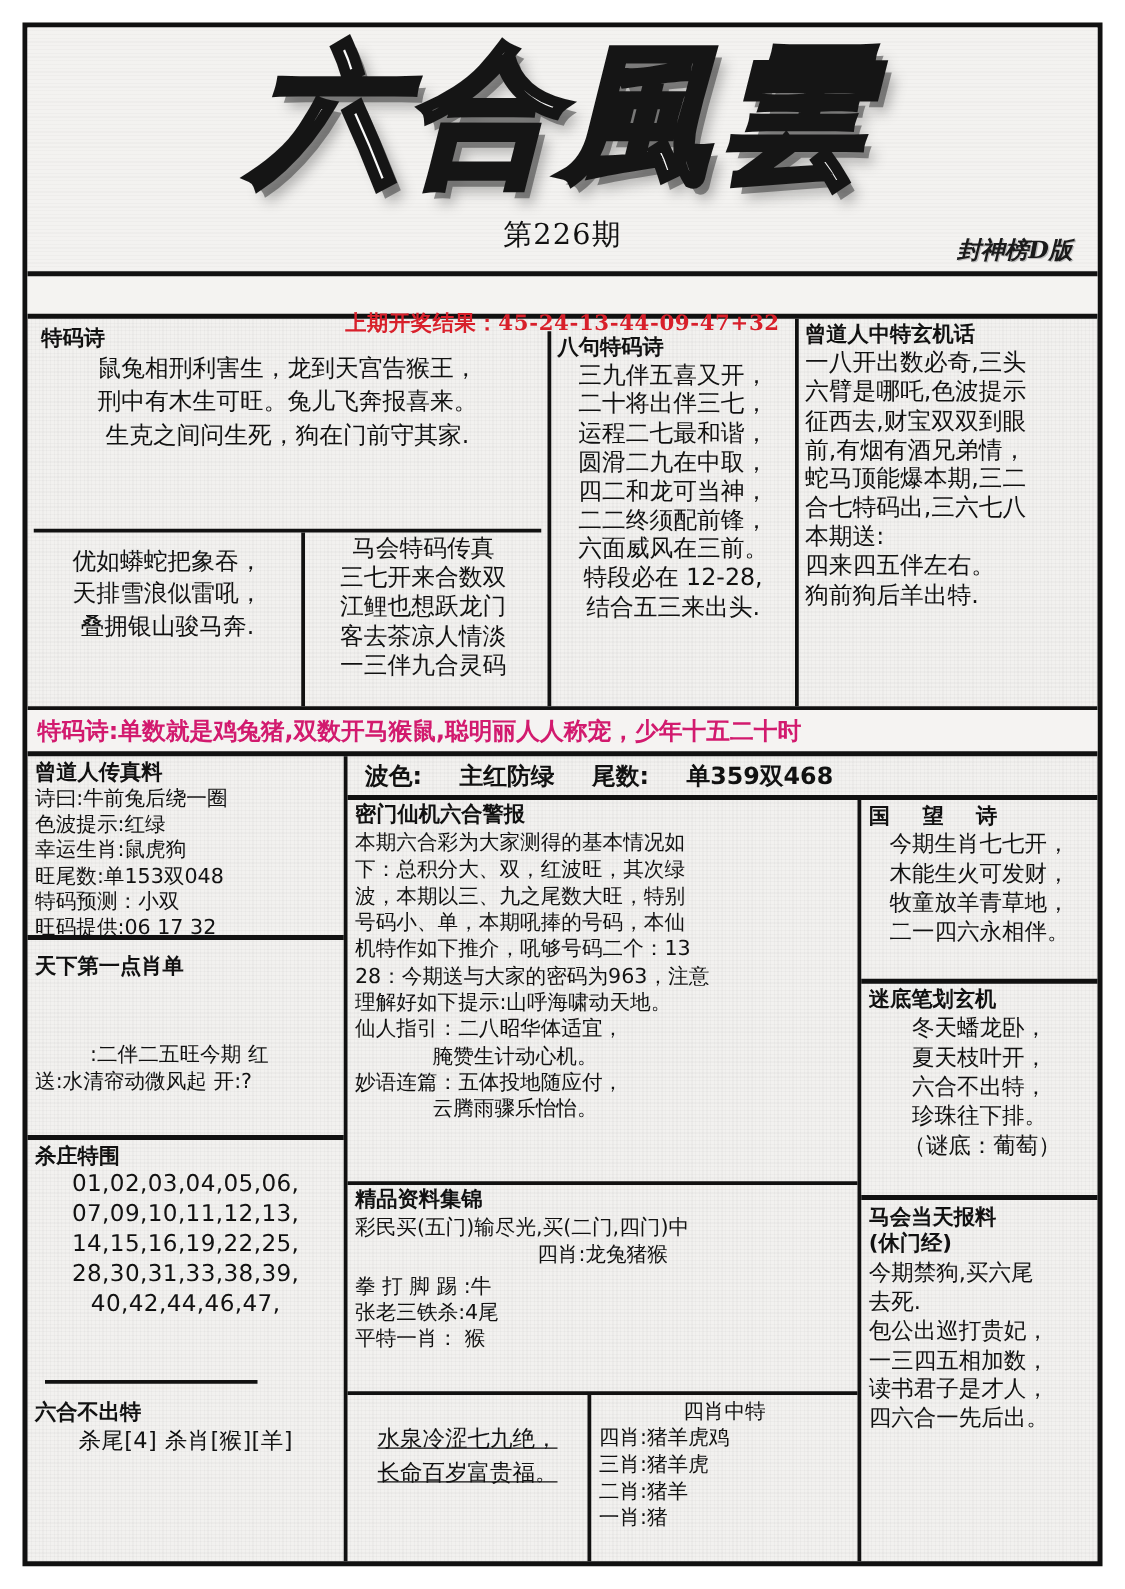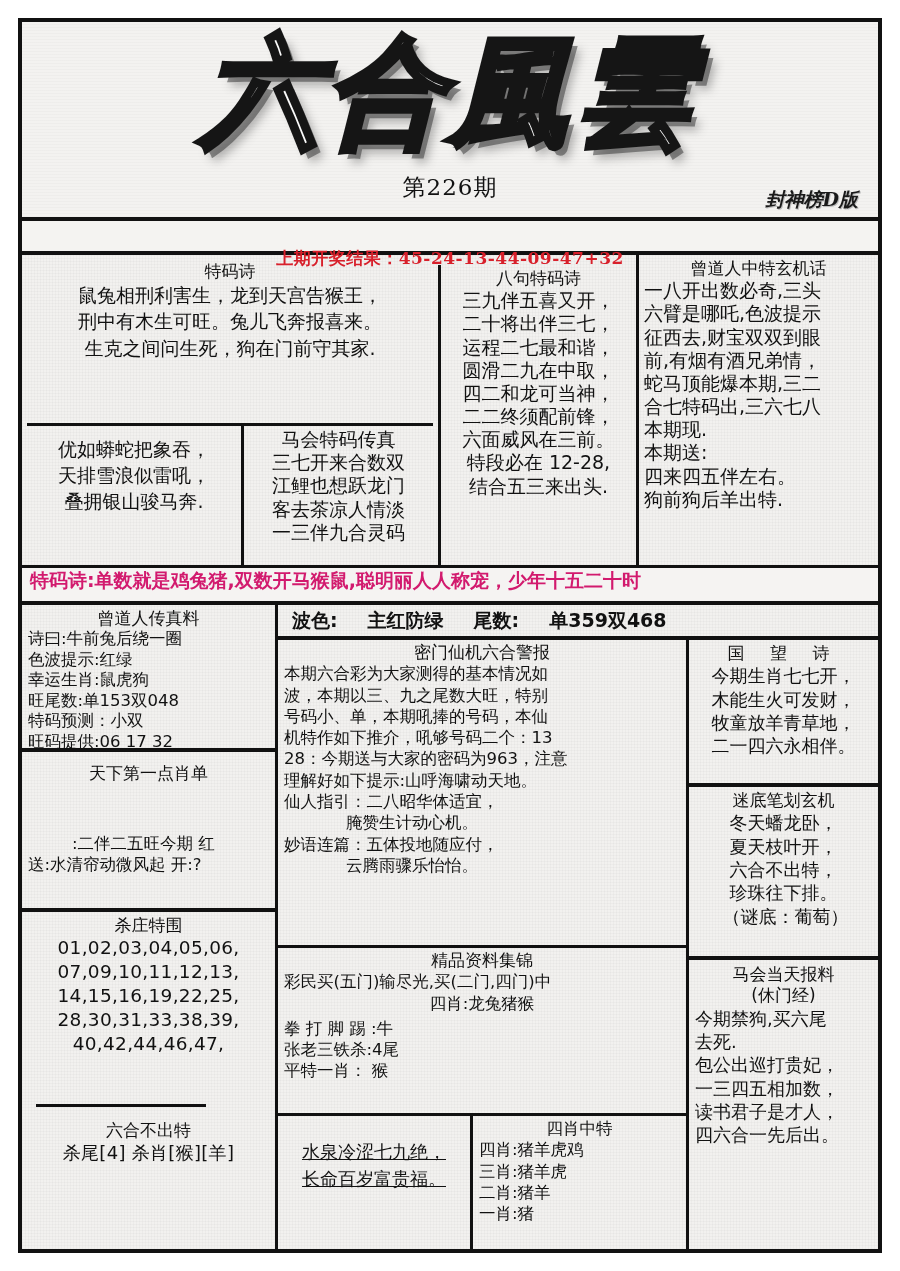--- a/index.html
+++ b/index.html
@@ -99,22 +99,22 @@
   
   .row{display:flex;}
   .cell{
     box-sizing:border-box;
     position:relative;
     padding:3px 5px;
   }
   .bl{border-left:3px solid #111;}
 
   .title{
-    text-align:center;
-    font-weight:normal;
+    text-align:left;
+    font-weight:bold;
     font-size:17px;
     line-height:1.25;
   }
   .title-sp{letter-spacing:10px;}
   .poem{
     font-size:19px;
     line-height:1.38;
     text-align:center;
     font-weight:500;
   }
@@ -135,21 +135,21 @@
   .r1c1 .bot .a{width:214px;box-sizing:border-box;padding:10px 6px 0 6px;}
   .r1c1 .bot .b{flex:1;box-sizing:border-box;border-left:3px solid #111;padding:2px 4px 0 4px;}
   .r1c2{width:198px;margin-top:10px;}
   .r1c3{flex:1;}
 
   
   .pink-row{
     height:33px;
     border-top:3px solid #111;
     border-bottom:4px solid #111;
-    display:flex;
+    display:flex;align-items:center;
     padding:0 8px;
     background:#f5f3f2;
   }
   .pink-row .t{
     font-size:19px;
     font-weight:bold;
     color:#d21a6e;
     white-space:nowrap;
     letter-spacing:0px;
   }
@@ -253,21 +253,20 @@
       </div>
 
       <div class="cell r1c3 bl">
         <div class="title">曾道人中特玄机话</div>
         <div class="poem tight left-txt">一八开出数必奇,三头</div>
         <div class="poem tight left-txt">六臂是哪吒,色波提示</div>
         <div class="poem tight left-txt">征西去,财宝双双到眼</div>
         <div class="poem tight left-txt">前,有烟有酒兄弟情，</div>
         <div class="poem tight left-txt">蛇马顶能爆本期,三二</div>
         <div class="poem tight left-txt">合七特码出,三六七八</div>
-        <div class="poem tight left-txt">本期现.</div>
         <div class="poem tight left-txt">本期送:</div>
         <div class="poem tight left-txt">四来四五伴左右。</div>
         <div class="poem tight left-txt">狗前狗后羊出特.</div>
       </div>
     </div>
 
     <div class="pink-row">
       <div class="t">特码诗:单数就是鸡兔猪,双数开马猴鼠,聪明丽人人称宠，少年十五二十时</div>
     </div>
 
@@ -316,20 +315,21 @@
           <span class="gap"></span>
           <span>单359双468</span>
         </div>
 
         <div class="midrow">
 
           <div class="colM">
             <div class="secM1">
               <div class="title">密门仙机六合警报</div>
               <div class="body-txt">本期六合彩为大家测得的基本情况如</div>
+              <div class="body-txt">下：总积分大、双，红波旺，其次绿</div>
               <div class="body-txt">波，本期以三、九之尾数大旺，特别</div>
               <div class="body-txt">号码小、单，本期吼捧的号码，本仙</div>
               <div class="body-txt">机特作如下推介，吼够号码二个：13</div>
               <div class="body-txt">28：今期送与大家的密码为963，注意</div>
               <div class="body-txt">理解好如下提示:山呼海啸动天地。</div>
               <div class="body-txt hang">
                 <span class="lbl">仙人指引：</span>
                 <span>二八昭华体适宜，</span>
               </div>
               <div class="body-txt indent2">腌赞生计动心机。</div>

